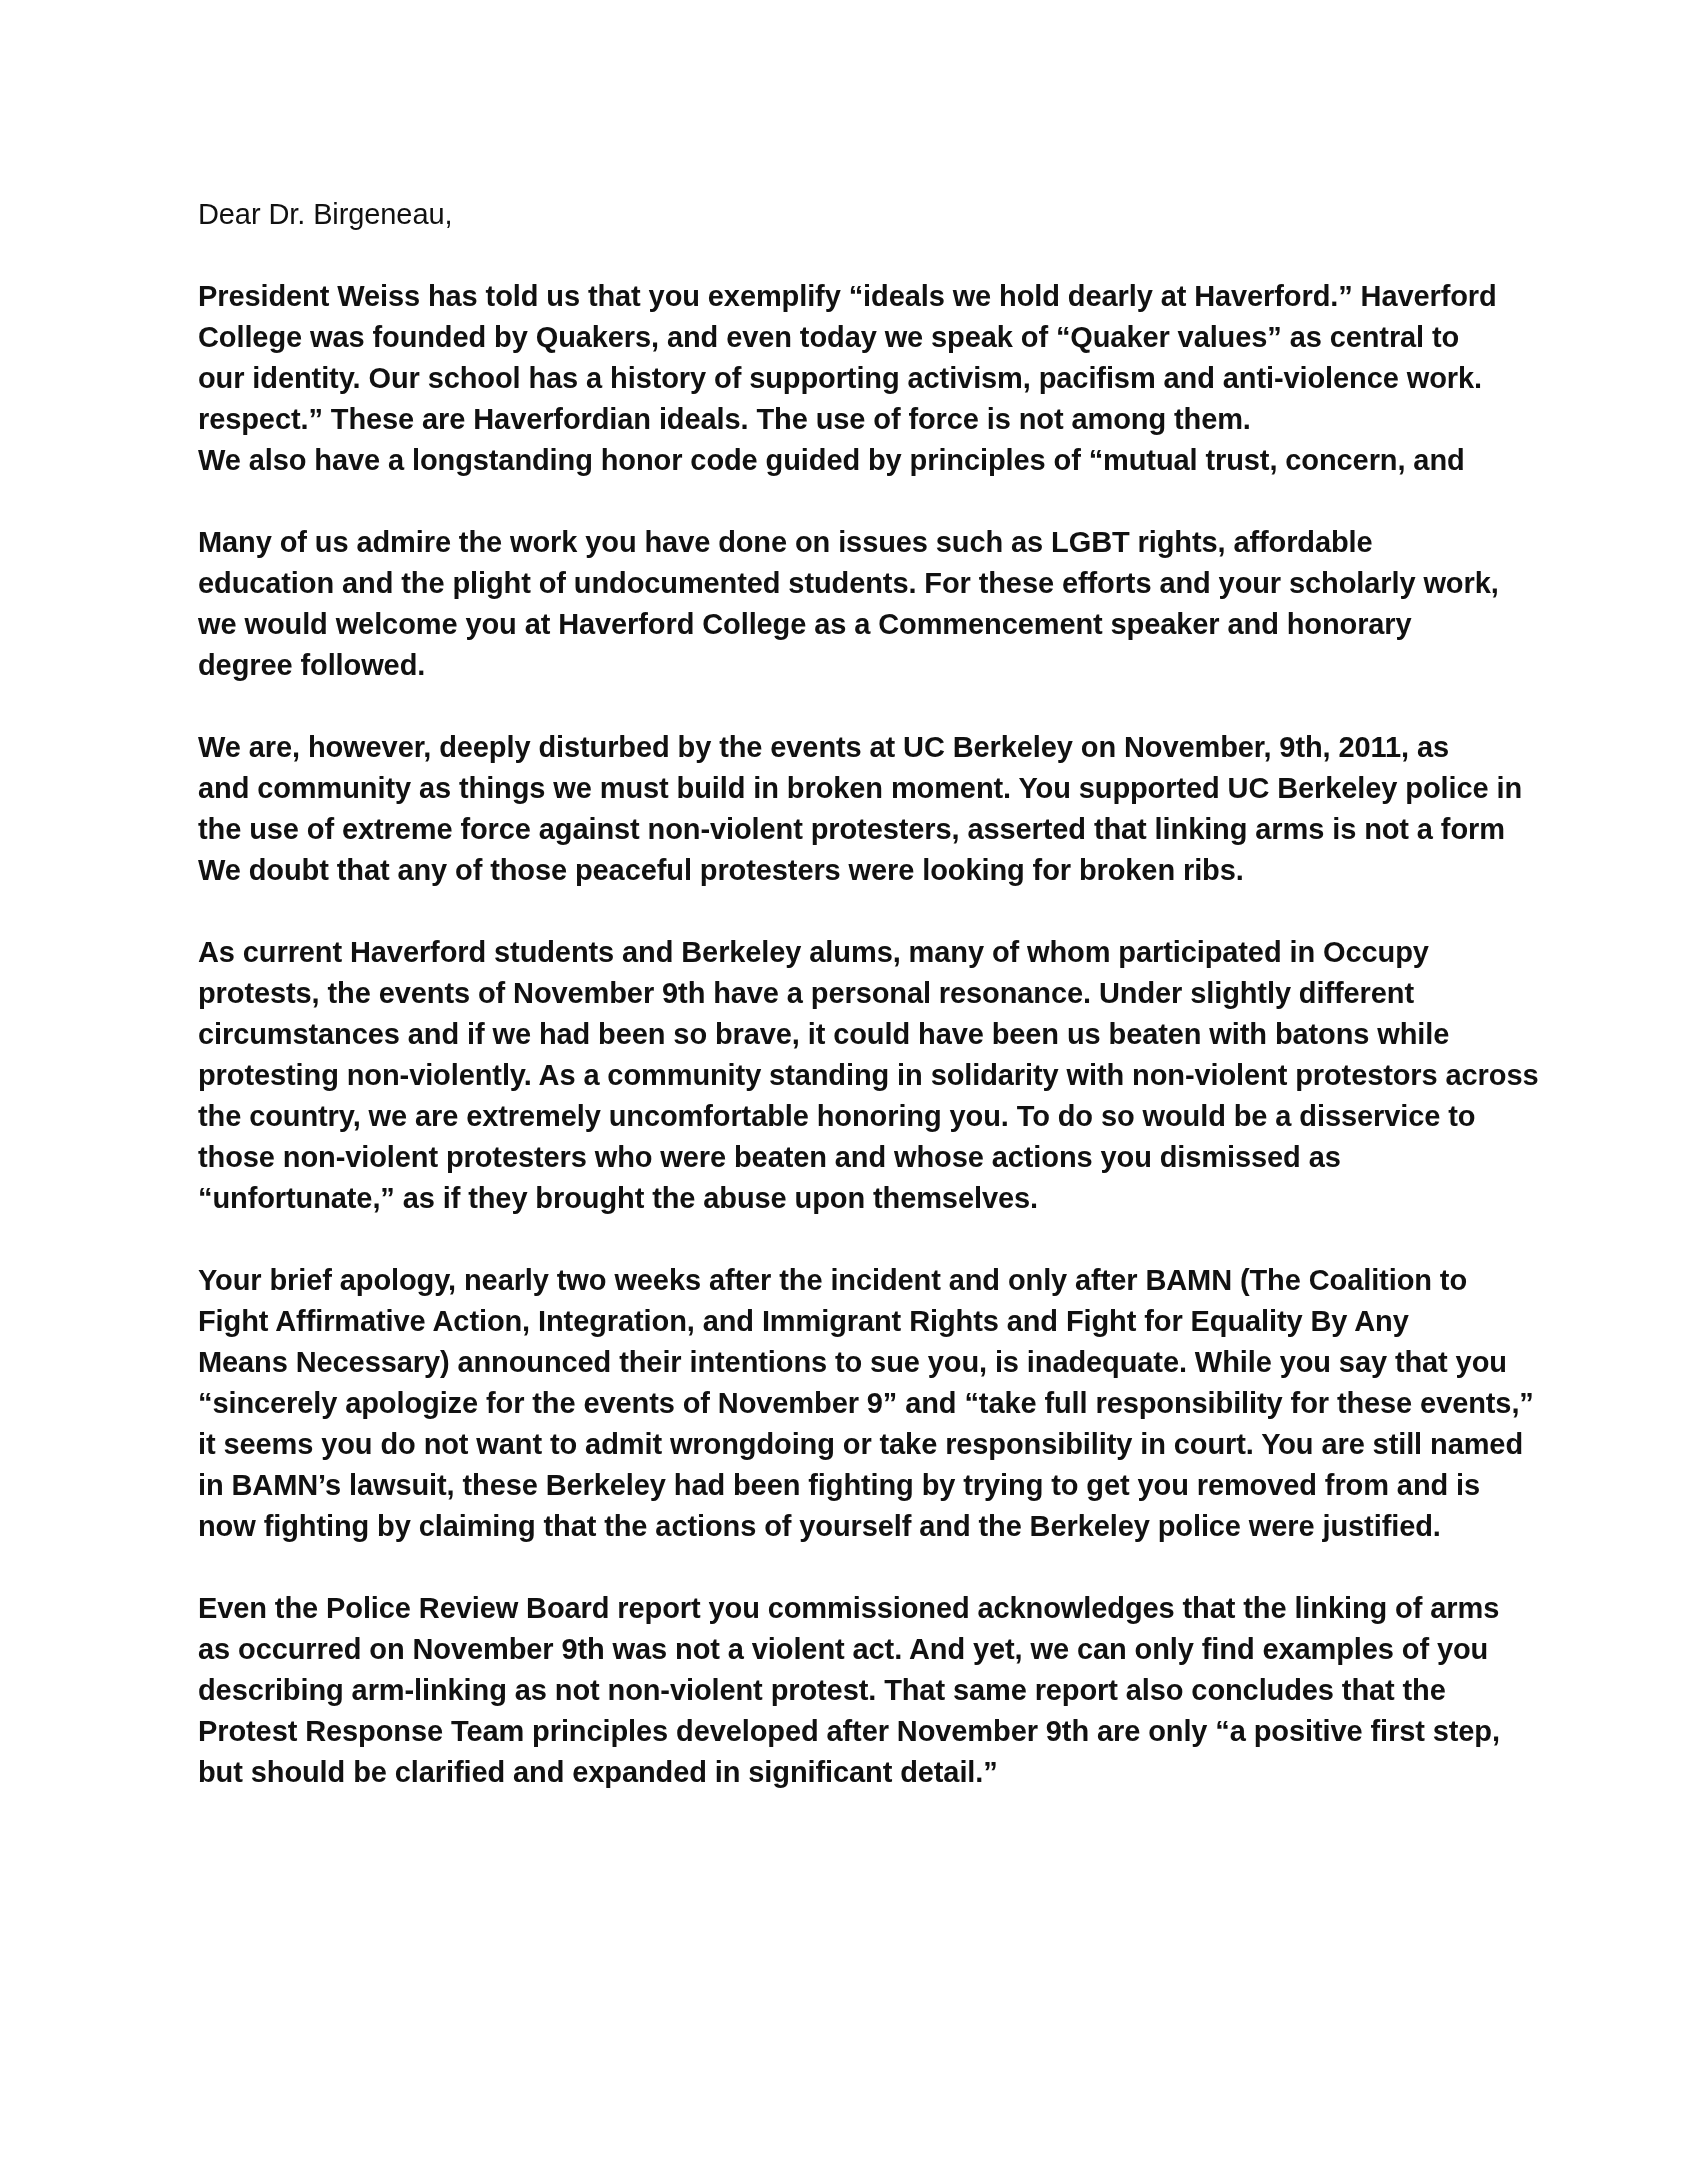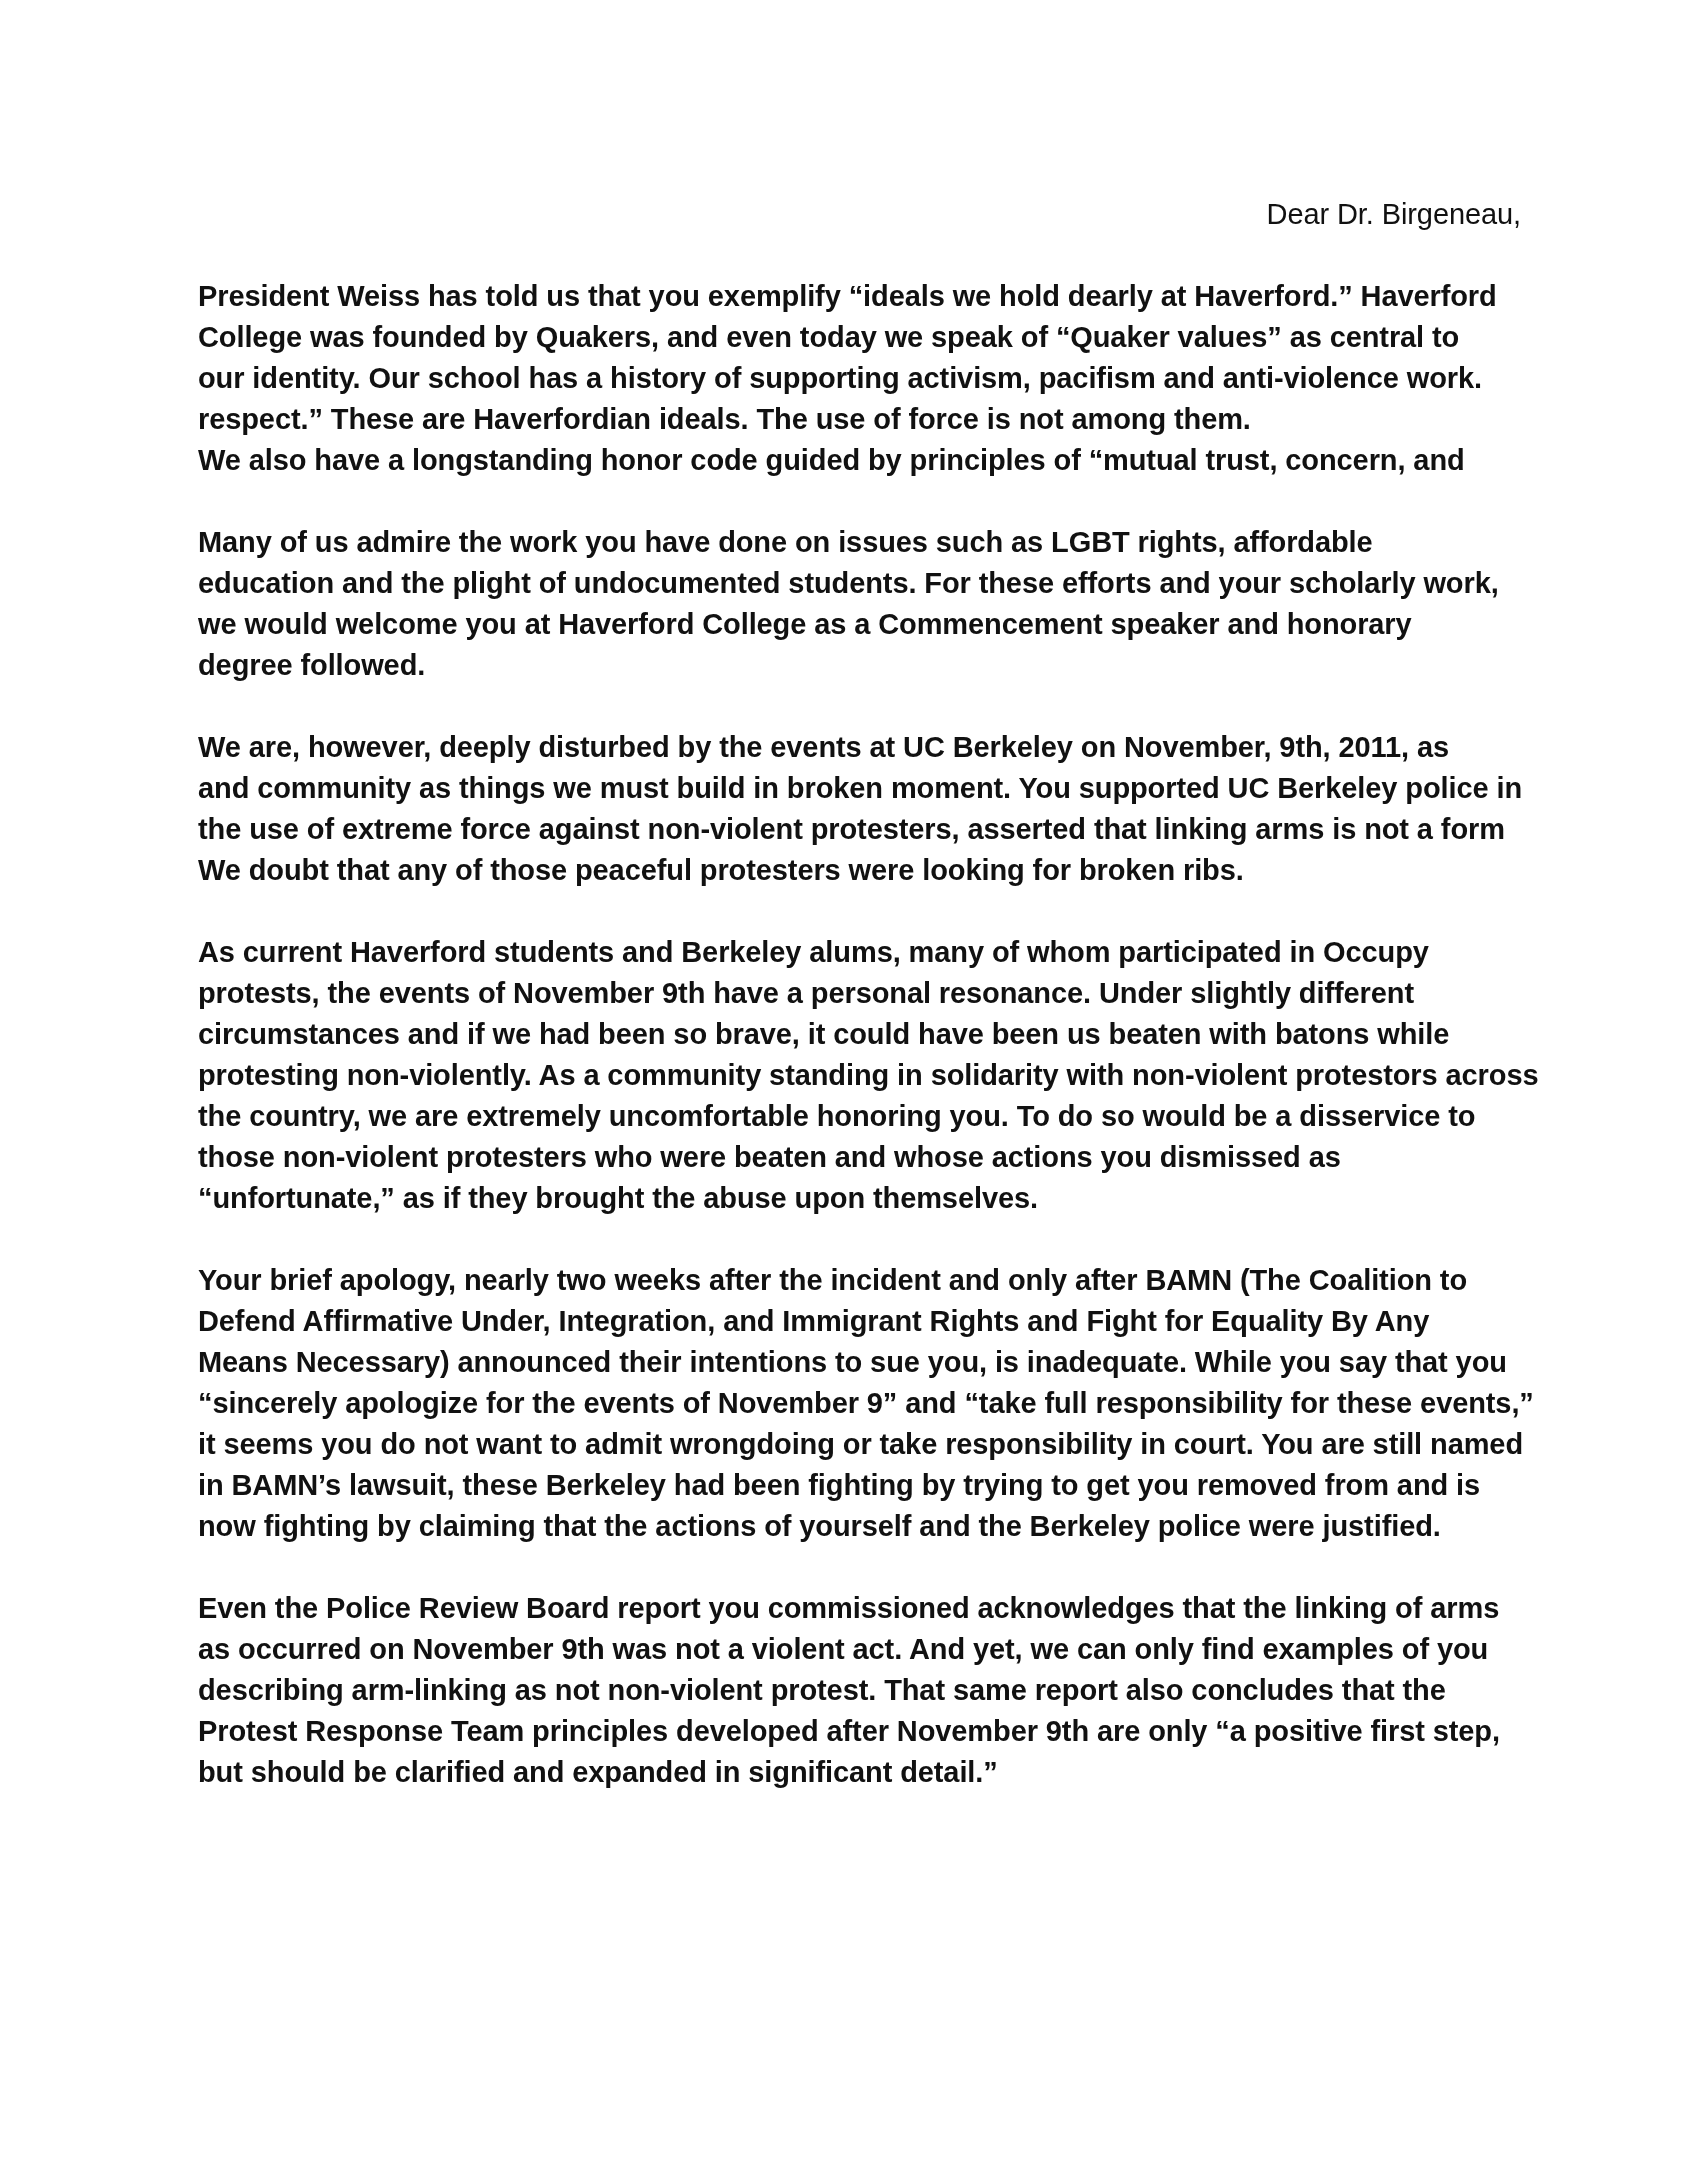--- a/index.html
+++ b/index.html
@@ -20,21 +20,20 @@
       left: 198px;
       top: 194px;
       width: 1323px;
     }
     .salutation {
       font-size: 29px;
       line-height: 41px;
       margin: 0 0 41px 0;
       white-space: nowrap;
       letter-spacing: -0.1px;
-      text-align: right;
     }
     .paragraph {
       margin: 0 0 41px 0;
       font-weight: bold;
     }
     .line {
       display: block;
       font-size: 29px;
       line-height: 41px;
       white-space: nowrap;
@@ -74,21 +73,21 @@
     <span class="line">protests, the events of November 9th have a personal resonance. Under slightly different</span>
     <span class="line">circumstances and if we had been so brave, it could have been us beaten with batons while</span>
     <span class="line">protesting non-violently. As a community standing in solidarity with non-violent protestors across</span>
     <span class="line">the country, we are extremely uncomfortable honoring you. To do so would be a disservice to</span>
     <span class="line">those non-violent protesters who were beaten and whose actions you dismissed as</span>
     <span class="line">“unfortunate,” as if they brought the abuse upon themselves.</span>
   </div>
 
   <div class="paragraph">
     <span class="line">Your brief apology, nearly two weeks after the incident and only after BAMN (The Coalition to</span>
-    <span class="line">Defend Affirmative Under, Integration, and Immigrant Rights and Fight for Equality By Any</span>
+    <span class="line">Fight Affirmative Action, Integration, and Immigrant Rights and Fight for Equality By Any</span>
     <span class="line">Means Necessary) announced their intentions to sue you, is inadequate. While you say that you</span>
     <span class="line">“sincerely apologize for the events of November 9” and “take full responsibility for these events,”</span>
     <span class="line">it seems you do not want to admit wrongdoing or take responsibility in court. You are still named</span>
     <span class="line">in BAMN’s lawsuit, these Berkeley had been fighting by trying to get you removed from and is</span>
     <span class="line">now fighting by claiming that the actions of yourself and the Berkeley police were justified.</span>
   </div>
 
   <div class="paragraph">
     <span class="line">Even the Police Review Board report you commissioned acknowledges that the linking of arms</span>
     <span class="line">as occurred on November 9th was not a violent act. And yet, we can only find examples of you</span>

